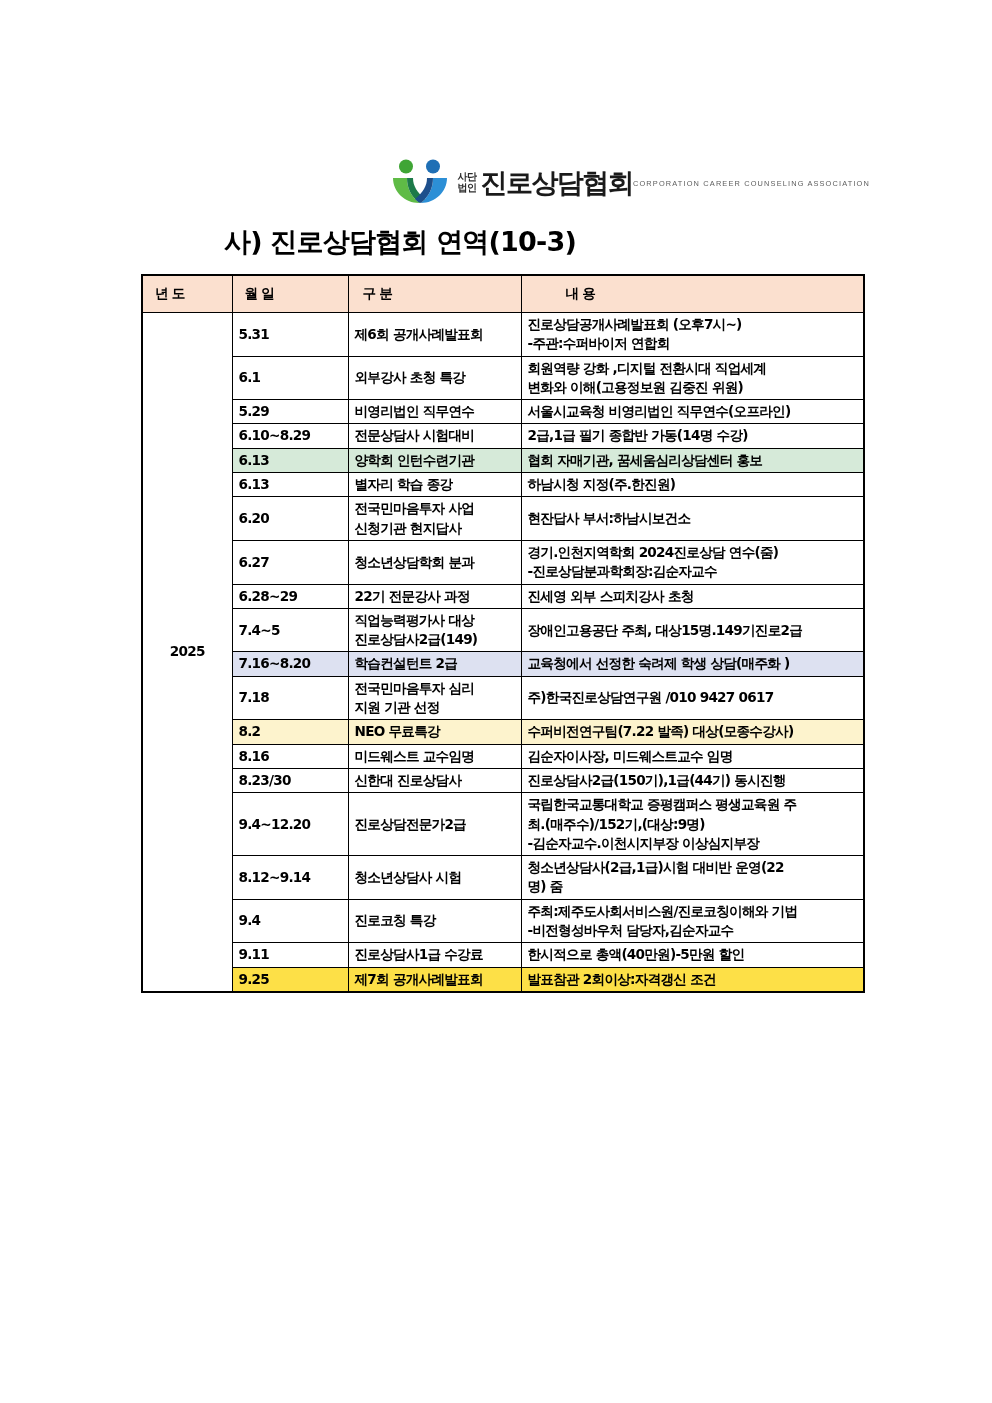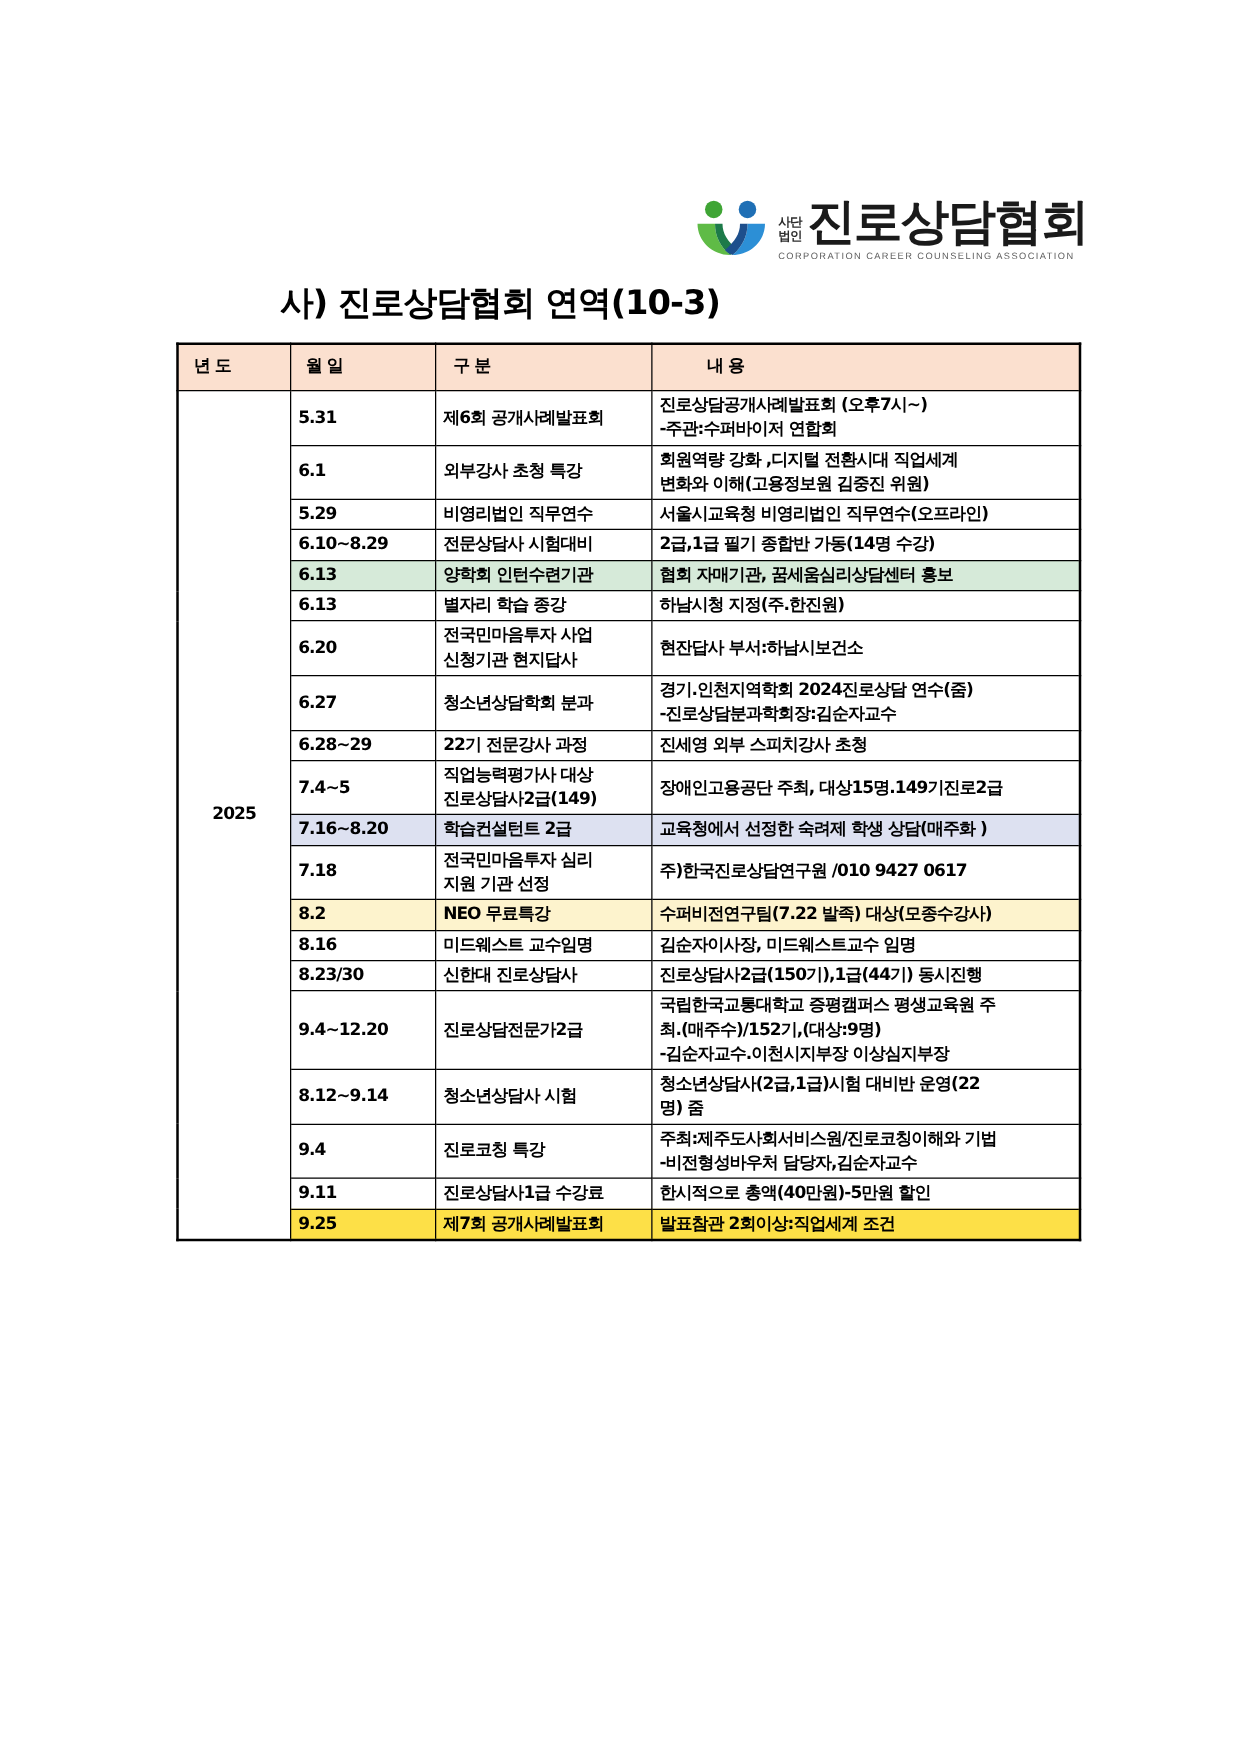--- a/index.html
+++ b/index.html
@@ -32,41 +32,40 @@
     gap: 9px;
   }
   .logo-mark {
     width: 58px;
     height: 48px;
     position: relative;
     flex: none;
   }
   .logo-text-block {
     display: flex;
-    flex-direction: column;
-    align-items: flex-start;
+    align-items: center;
     line-height: 1;
   }
   .logo-top-row {
     display: flex;
     align-items: flex-end;
     gap: 4px;
   }
   .logo-sub-kr {
     font-family: "DejaVu Sans", "Liberation Sans", sans-serif;
     font-size: 10px;
     font-weight: bold;
     color: #2b2b2b;
     line-height: 1.12;
     letter-spacing: -0.5px;
     padding-bottom: 2px;
   }
   .logo-main-kr {
     font-family: "DejaVu Sans", "Liberation Sans", sans-serif;
-    font-size: 39px;
+    font-size: 27px;
     font-weight: bold;
     color: #1a1a1a;
     letter-spacing: -1.6px;
     line-height: 1;
   }
   .logo-eng {
     font-family: "Liberation Sans", "DejaVu Sans", sans-serif;
     font-size: 7.4px;
     color: #5d5d5d;
     letter-spacing: 1.15px;
@@ -355,20 +354,20 @@
             <td class="date-cell">9.11</td>
             <td class="kind-cell">진로상담사1급 수강료</td>
             <td class="desc-cell">
               <span class="line">한시적으로 총액(40만원)-5만원 할인</span>
             </td>
           </tr>
           <tr class="hl-purple">
             <td class="date-cell">9.25</td>
             <td class="kind-cell">제7회 공개사례발표회</td>
             <td class="desc-cell">
-              <span class="line">발표참관 2회이상:직업세계 조건</span>
+              <span class="line">발표참관 2회이상:자격갱신 조건</span>
             </td>
           </tr>
         </tbody>
     </table>
   </div>
 
 </div>
 
 </body></html>

